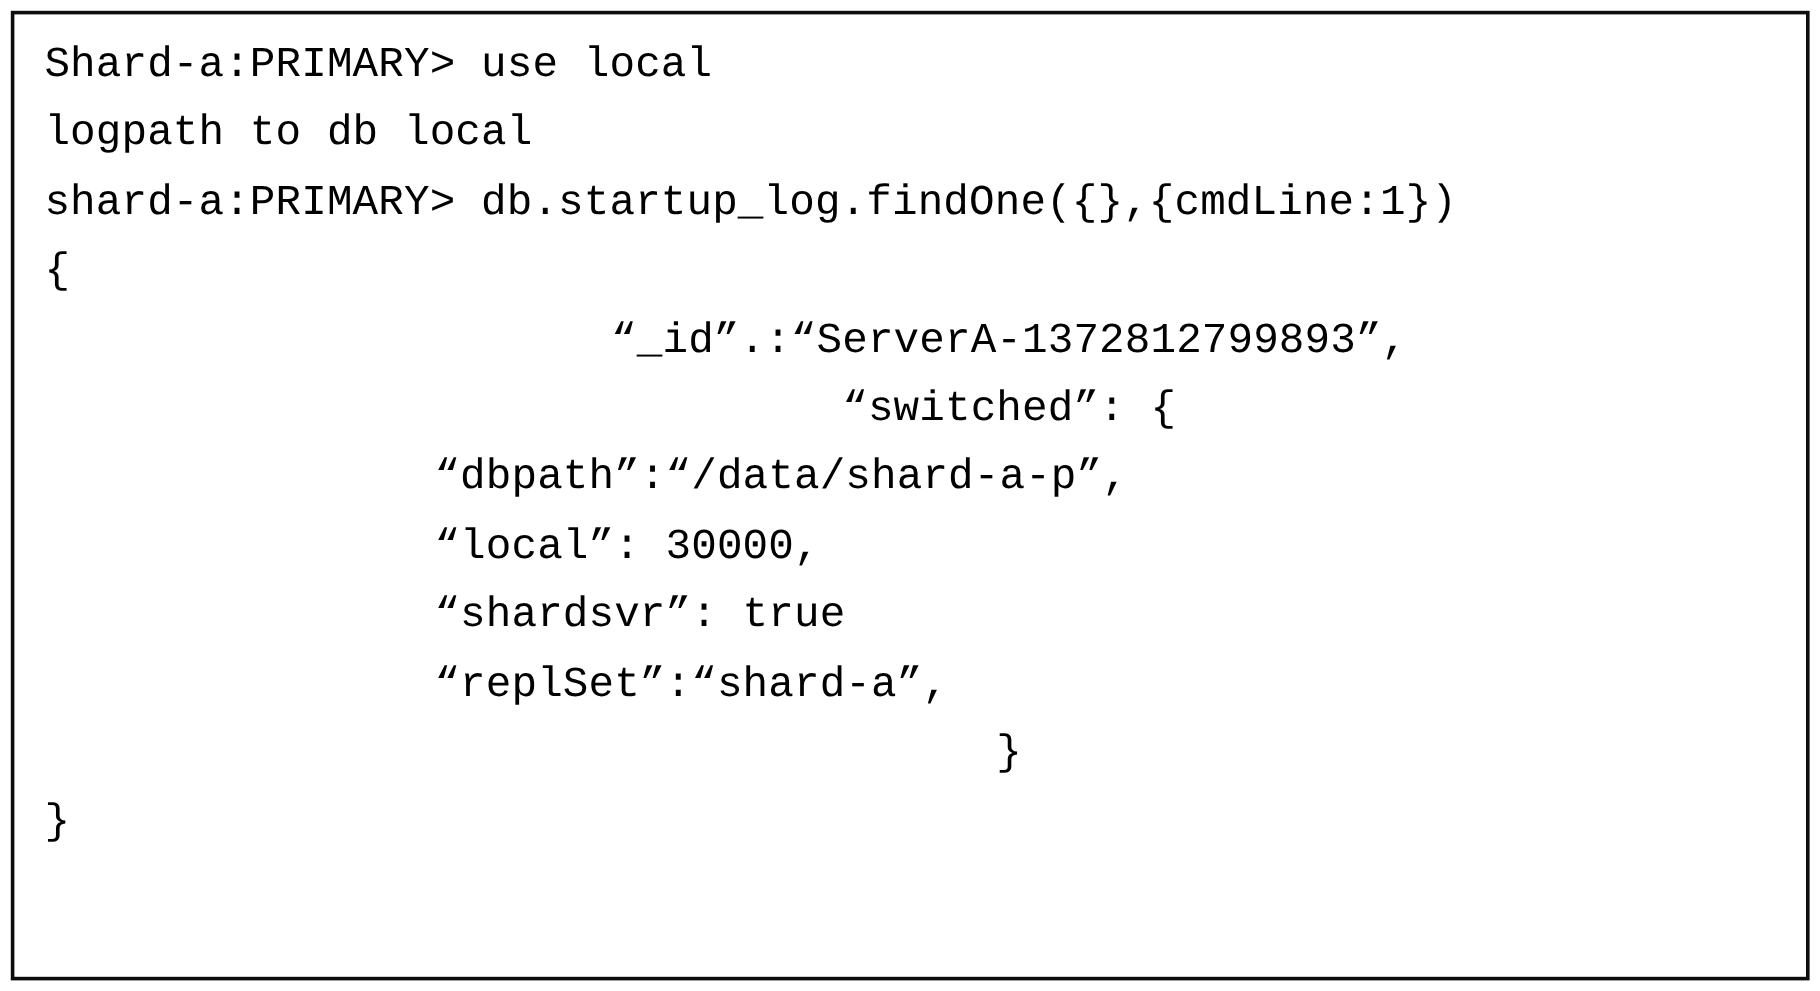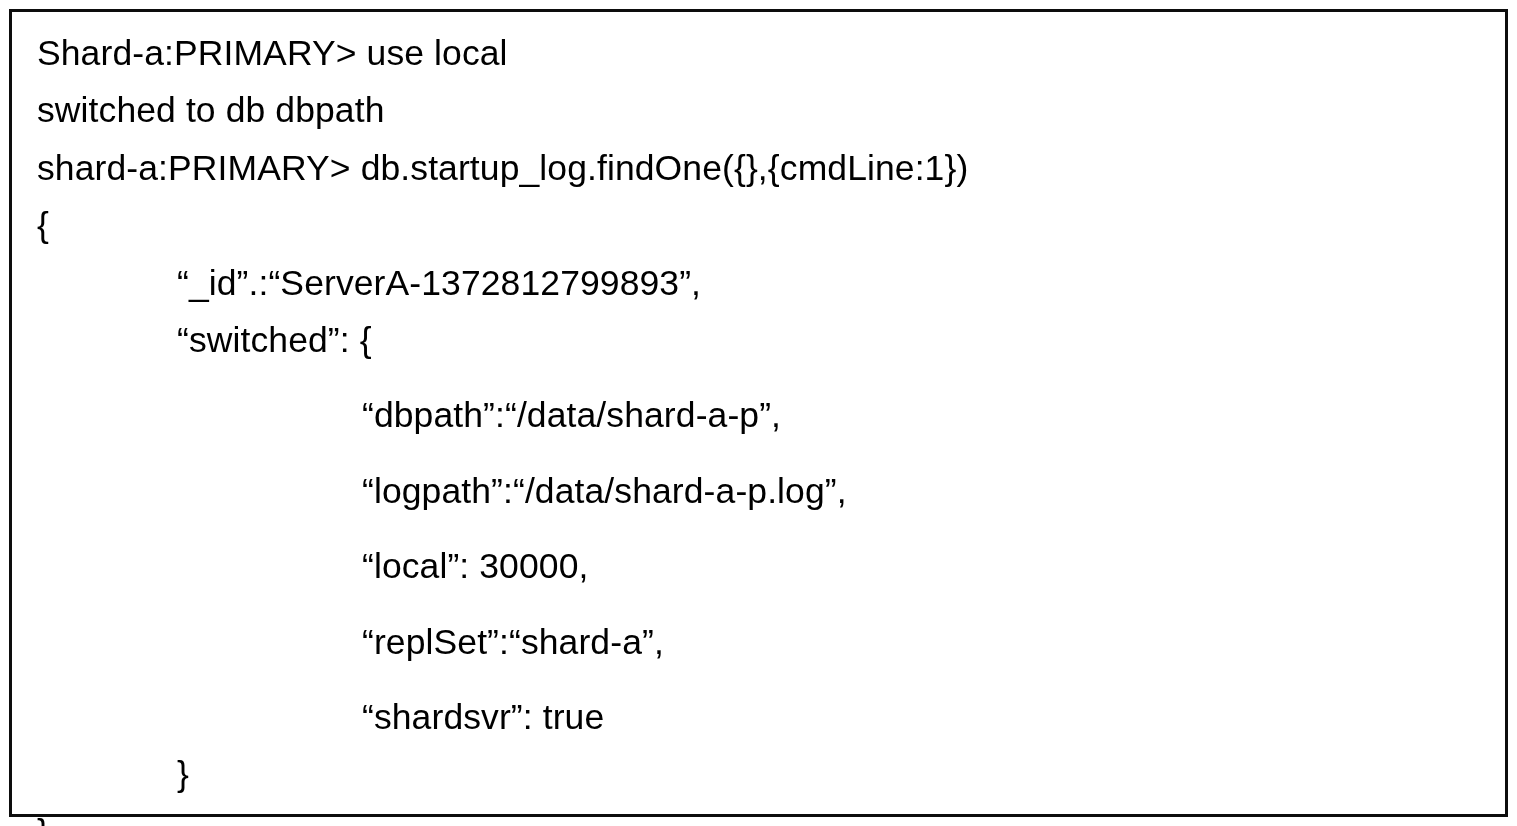--- a/index.html
+++ b/index.html
@@ -25,54 +25,53 @@
     border: 3px solid #0d0d0d;
     background: #ffffff;
   }
   .code-listing {
     position: absolute;
     left: 0;
     top: 0;
     right: 0;
     bottom: 0;
     padding: 13px 0 0 0;
-    font-family: Liberation Sans, sans-serif;
+    font-family: Liberation Mono, monospace;
     font-size: 35.5px;
     line-height: 57.4px;
     color: #000000;
     letter-spacing: 0.1px;
   }
   .code-line {
     white-space: pre;
     height: 57.4px;
     display: block;
   }
   
   .ind-0 { padding-left: 25px; }
-  .ind-1 { padding-left: 165px; }
-  .ind-2 { padding-left: 350px; margin-top: 18px; }
+  .ind-1 { padding-left: 165px; text-align: center; }
+  .ind-2 { padding-left: 350px; }
 </style>
 </head>
 <body>
 
 <div id="page">
 
   <div class="code-box">
     <div class="code-listing">
 
       <span class="code-line ind-0">Shard-a:PRIMARY&gt; use local</span>
-      <span class="code-line ind-0">switched to db dbpath</span>
+      <span class="code-line ind-0">logpath to db local</span>
       <span class="code-line ind-0">shard-a:PRIMARY&gt; db.startup_log.findOne({},{cmdLine:1})</span>
       <span class="code-line ind-0">{</span>
       <span class="code-line ind-1">“_id”.:“ServerA-1372812799893”,</span>
       <span class="code-line ind-1">“switched”: {</span>
       <span class="code-line ind-2">“dbpath”:“/data/shard-a-p”,</span>
-      <span class="code-line ind-2">“logpath”:“/data/shard-a-p.log”,</span>
       <span class="code-line ind-2">“local”: 30000,</span>
+      <span class="code-line ind-2">“shardsvr”: true</span>
       <span class="code-line ind-2">“replSet”:“shard-a”,</span>
-      <span class="code-line ind-2">“shardsvr”: true</span>
       <span class="code-line ind-1">}</span>
       <span class="code-line ind-0">}</span>
 
     </div>
   </div>
 
 </div>
 
 </body></html>

